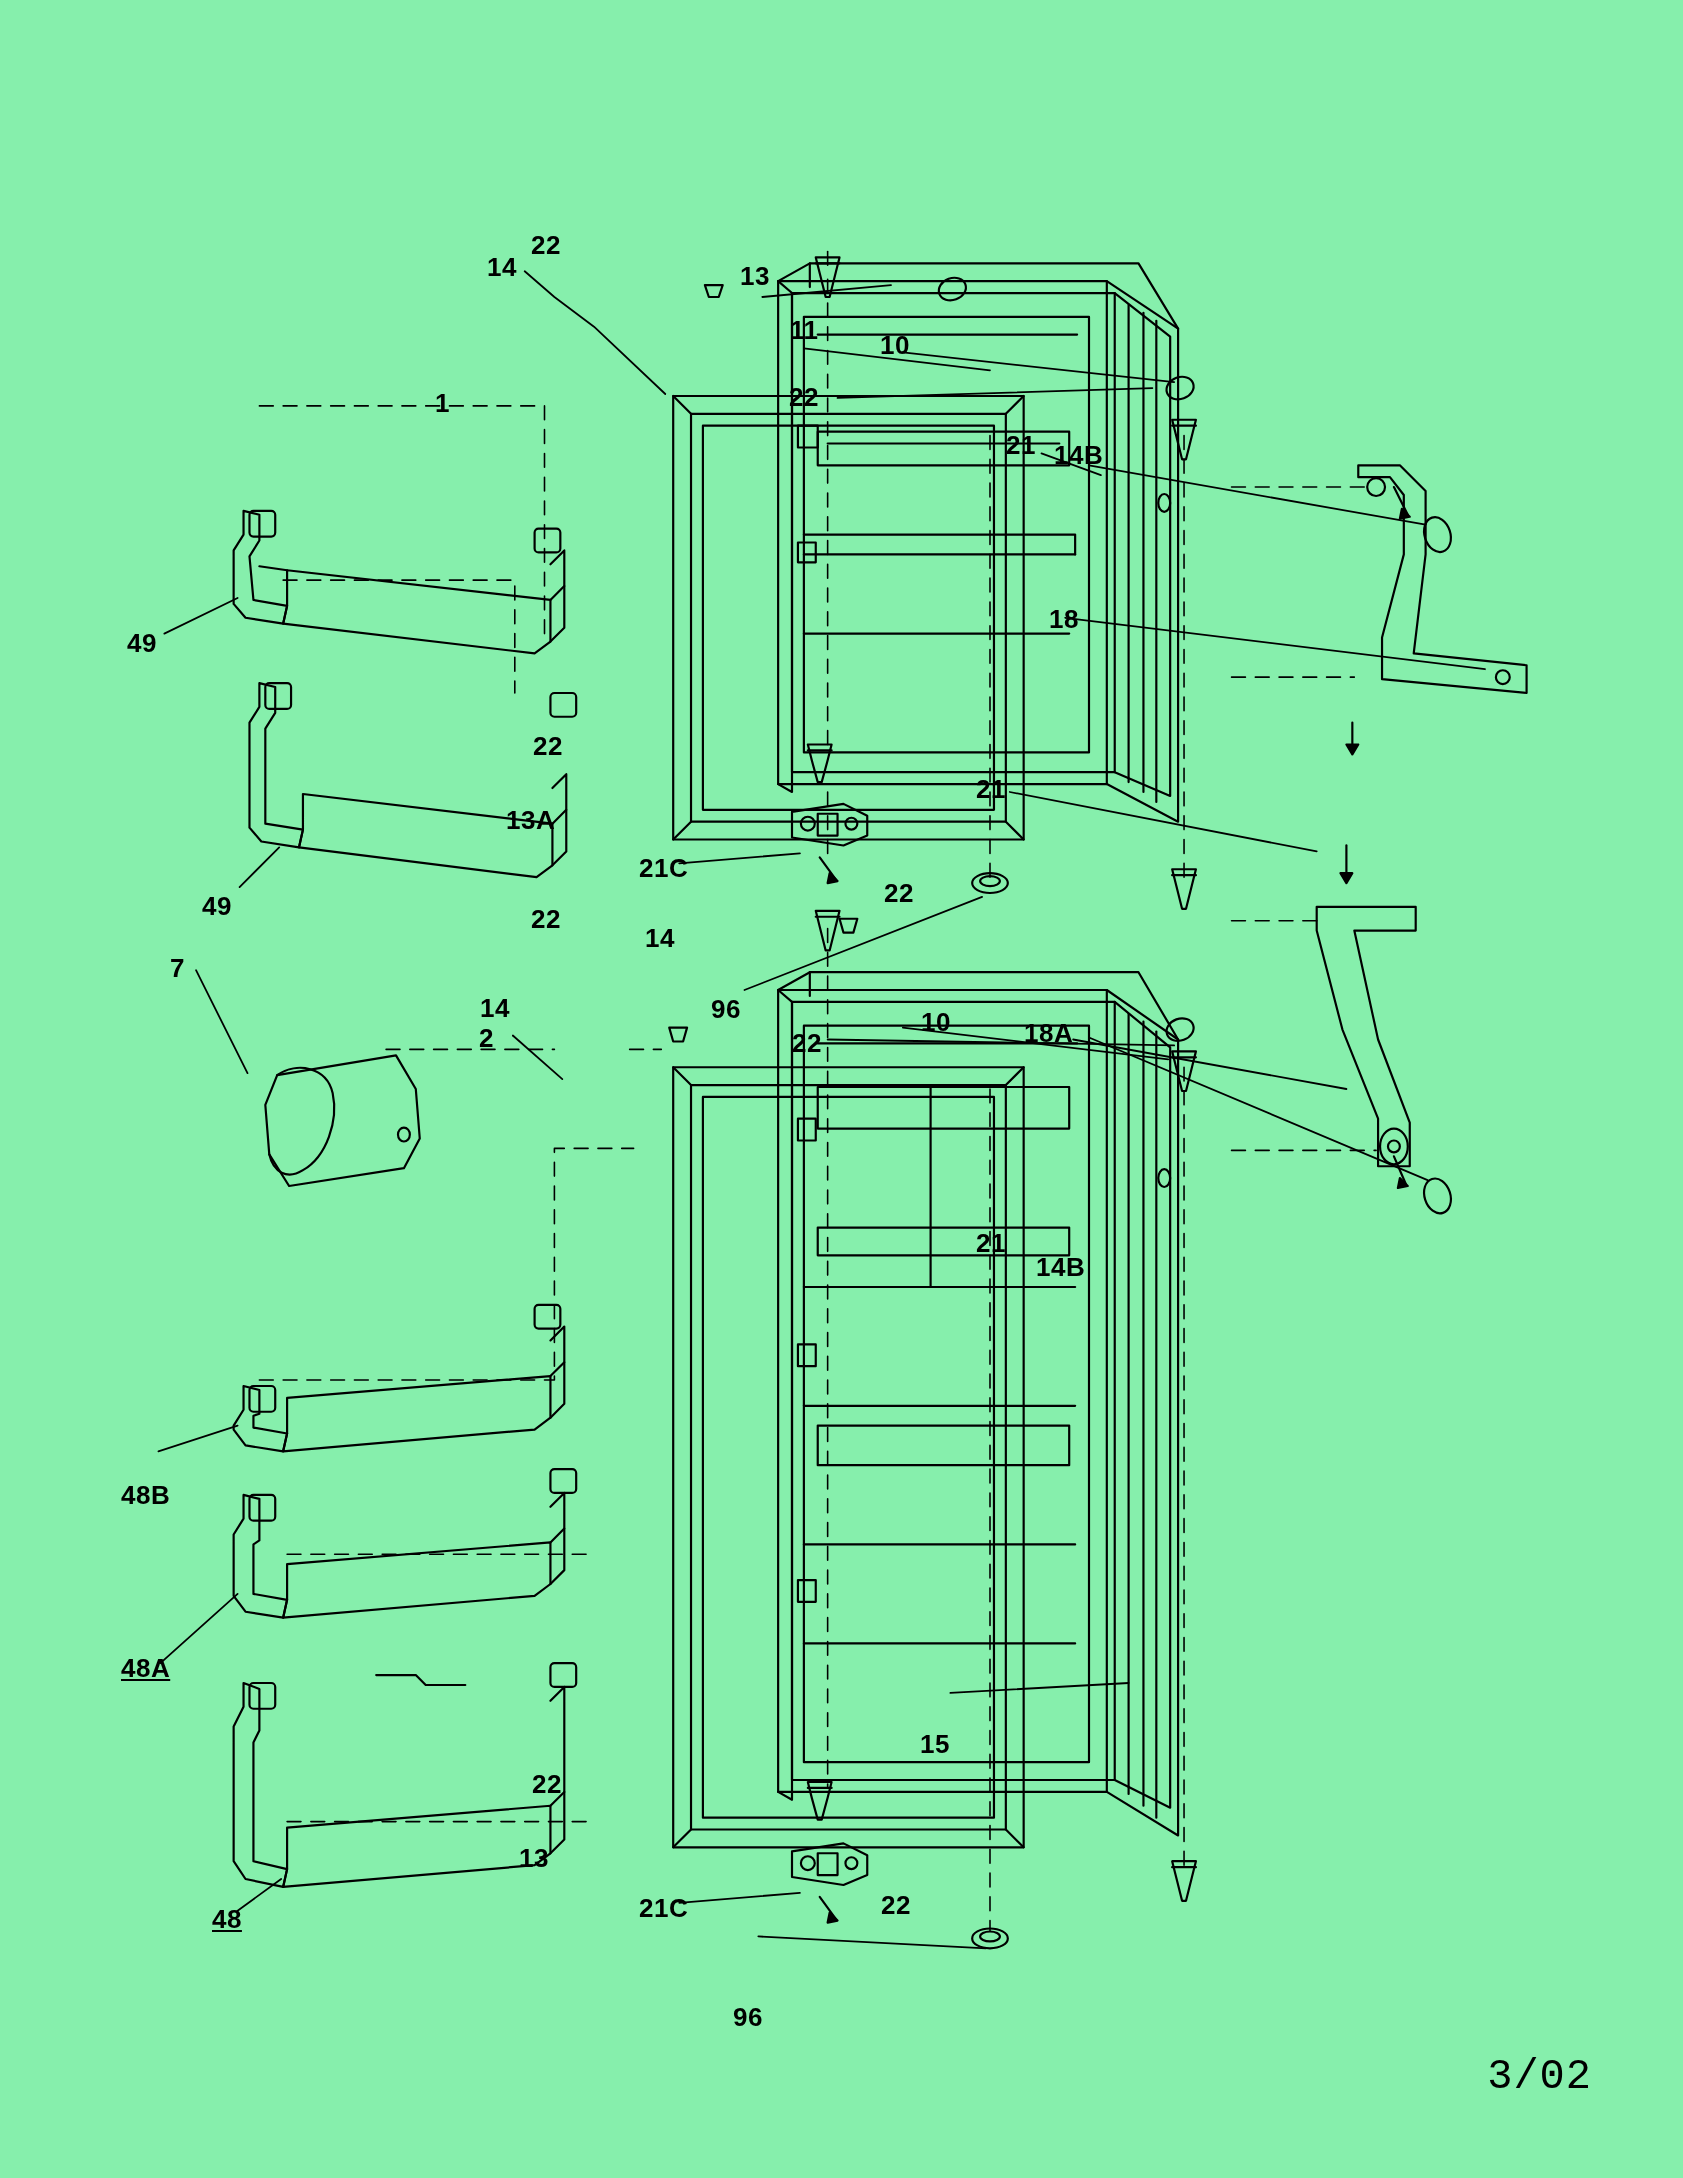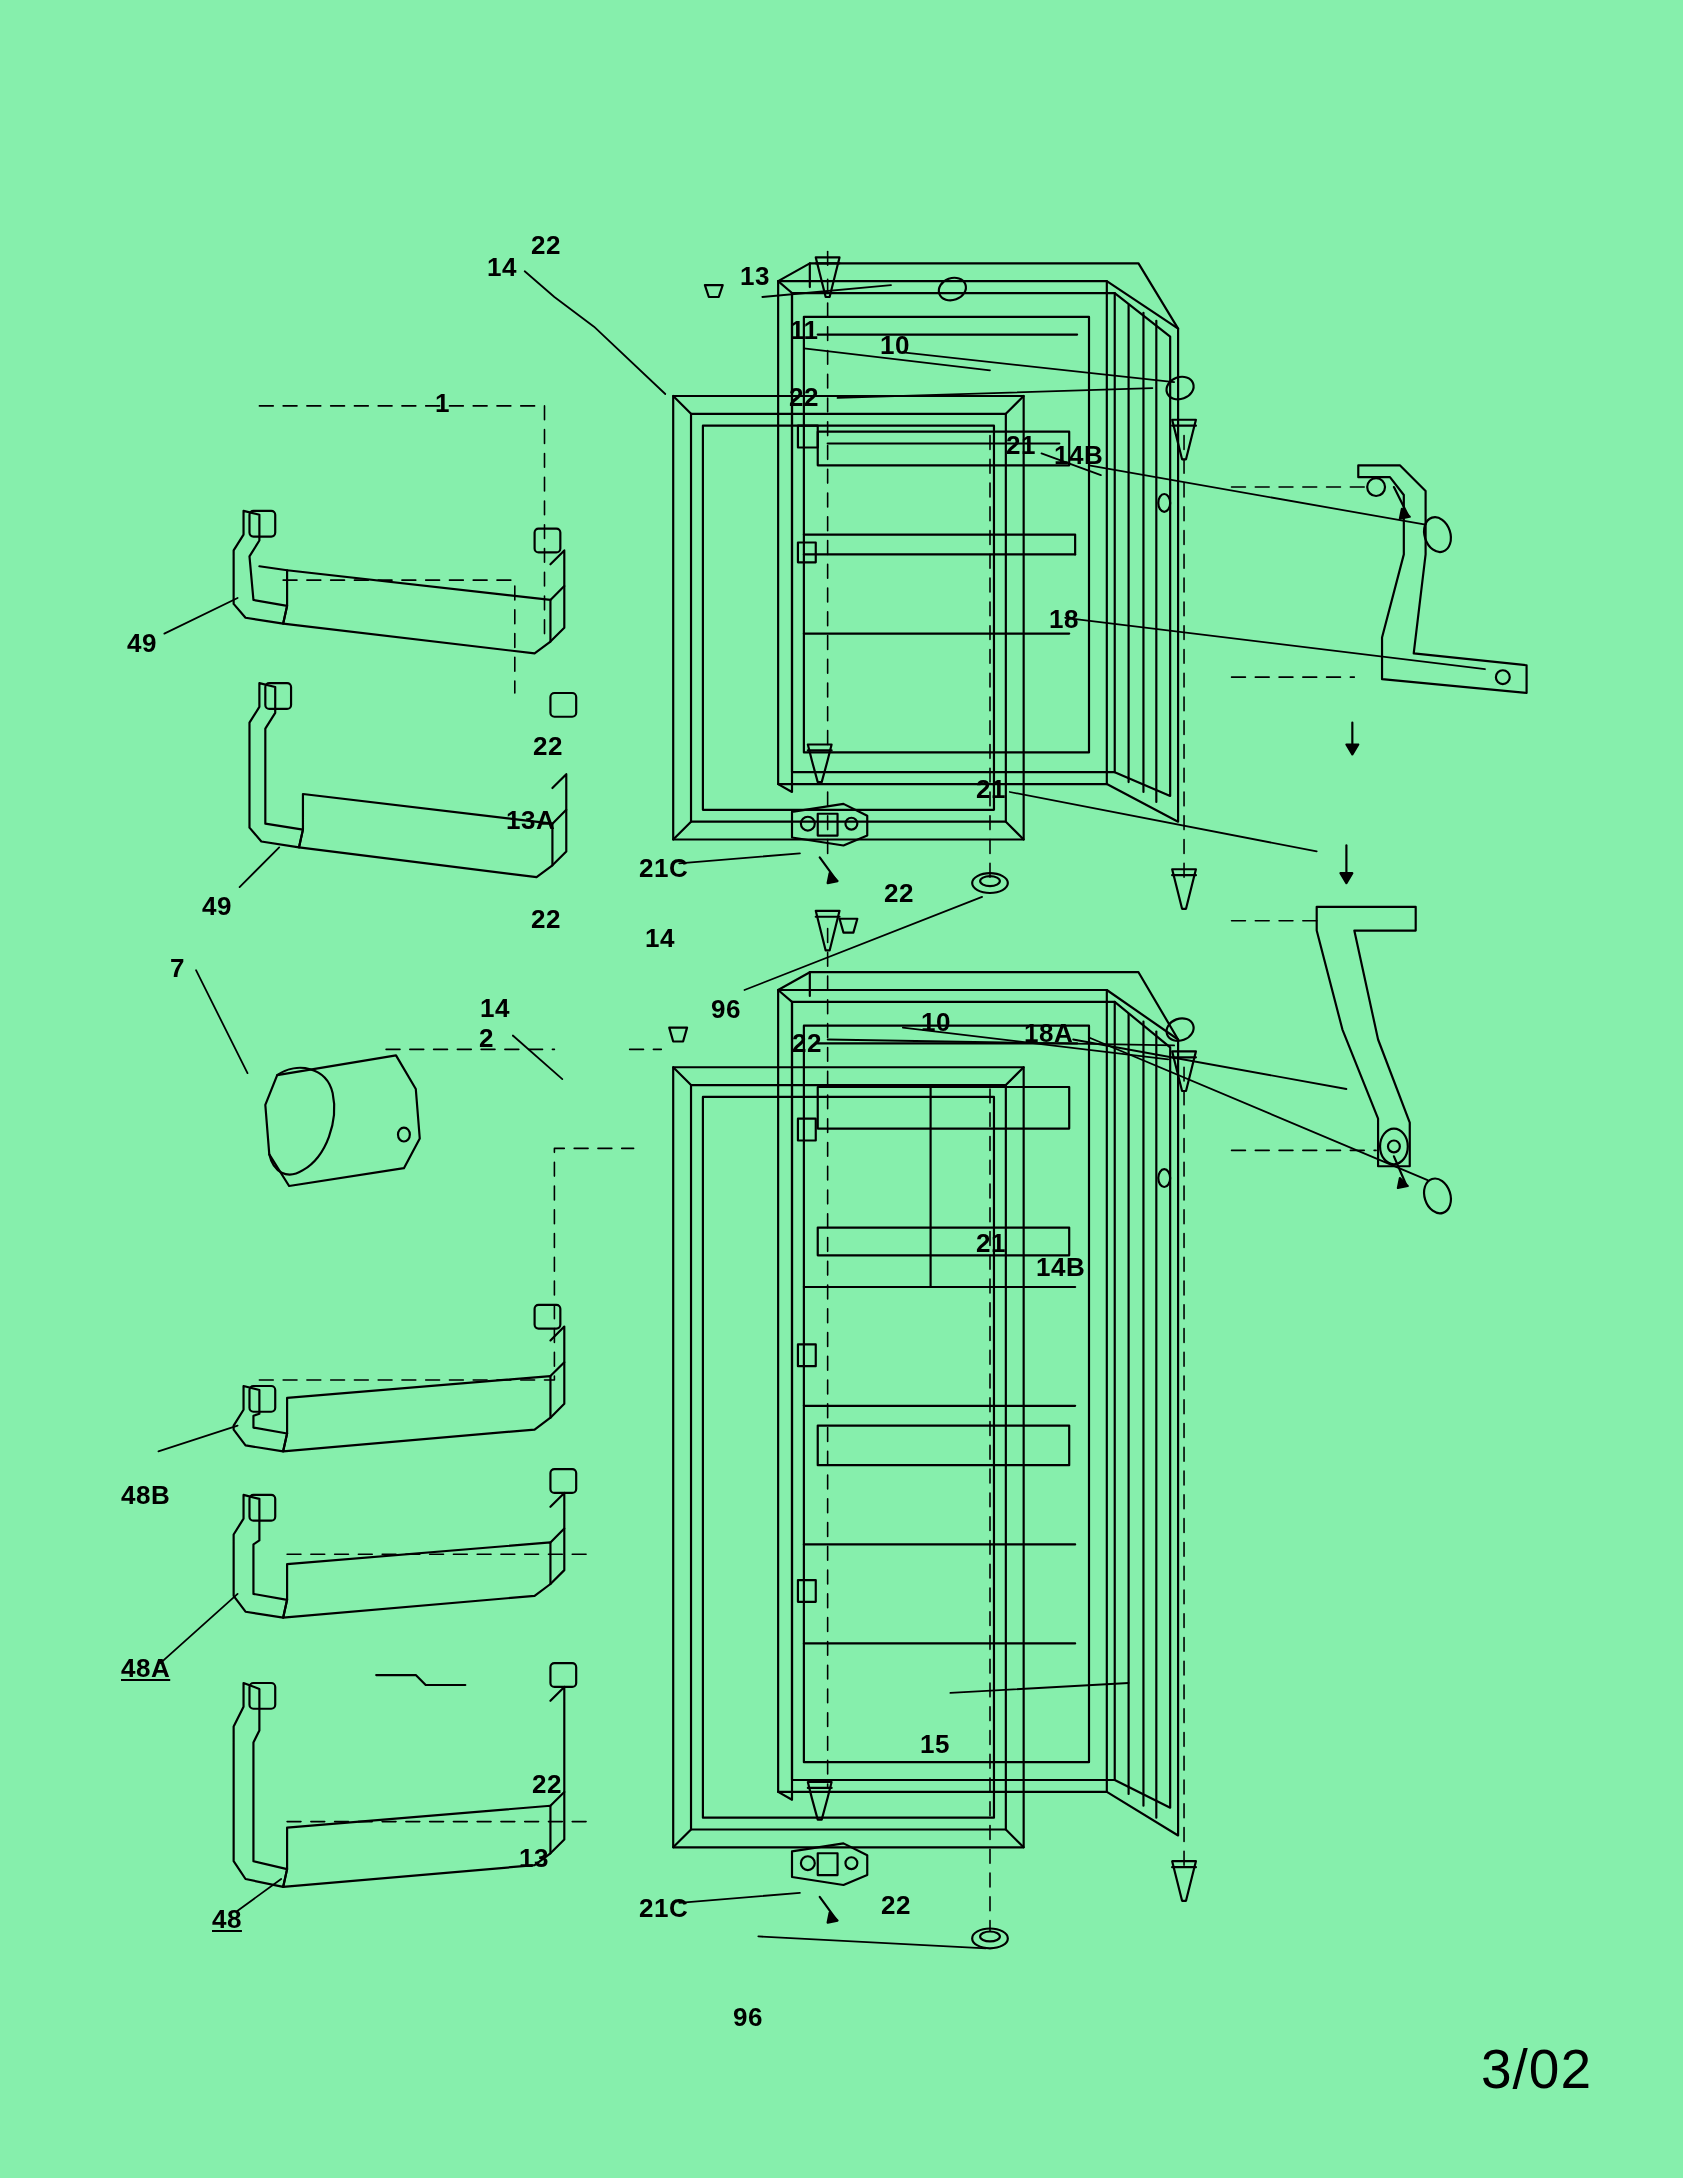--- a/index.html
+++ b/index.html
@@ -28,22 +28,22 @@
     font-weight: bold;
     font-size: 26px;
     color: #000000;
     white-space: nowrap;
     letter-spacing: 0.5px;
   }
   #date-stamp {
     position: absolute;
     right: 91px;
     bottom: 77px;
-    font-family: Liberation Sans, sans-serif;
-    font-size: 55px;
+    font-family: Liberation Mono, monospace;
+    font-size: 42px;
     font-weight: normal;
     color: #000000;
     letter-spacing: 1px;
   }
 </style>
 </head>
 <body>
 
 <div id="page">
 

